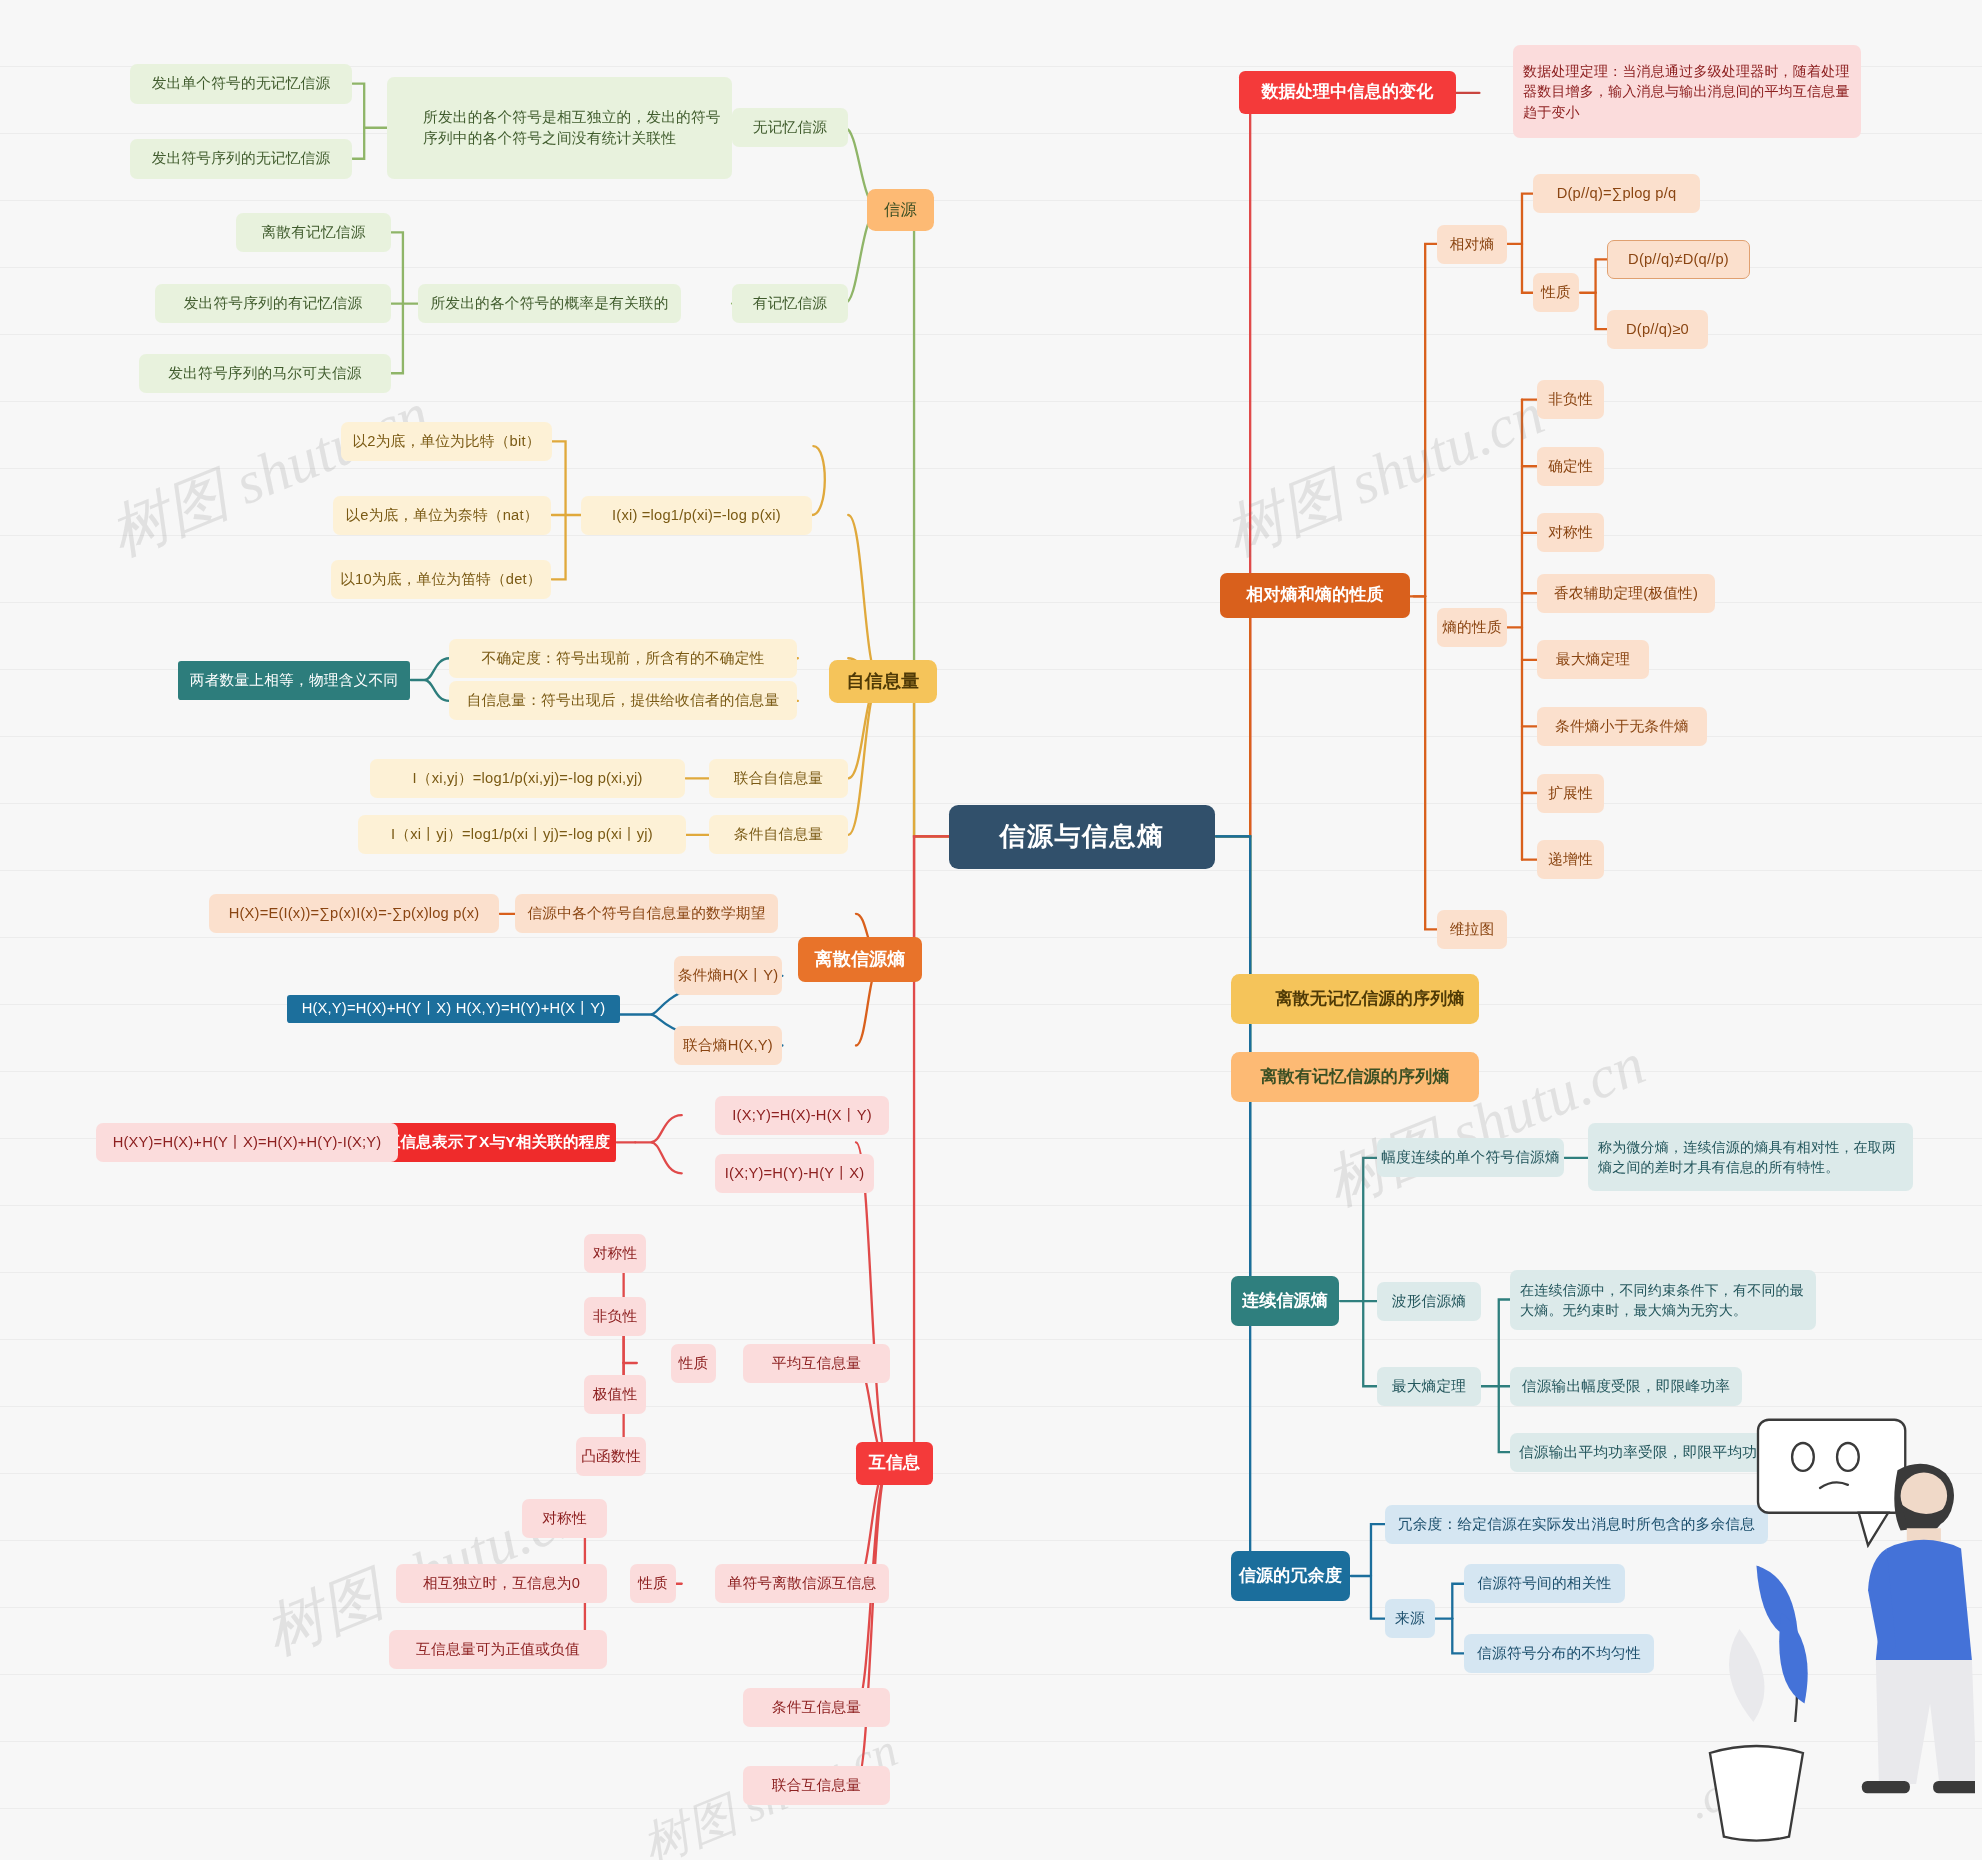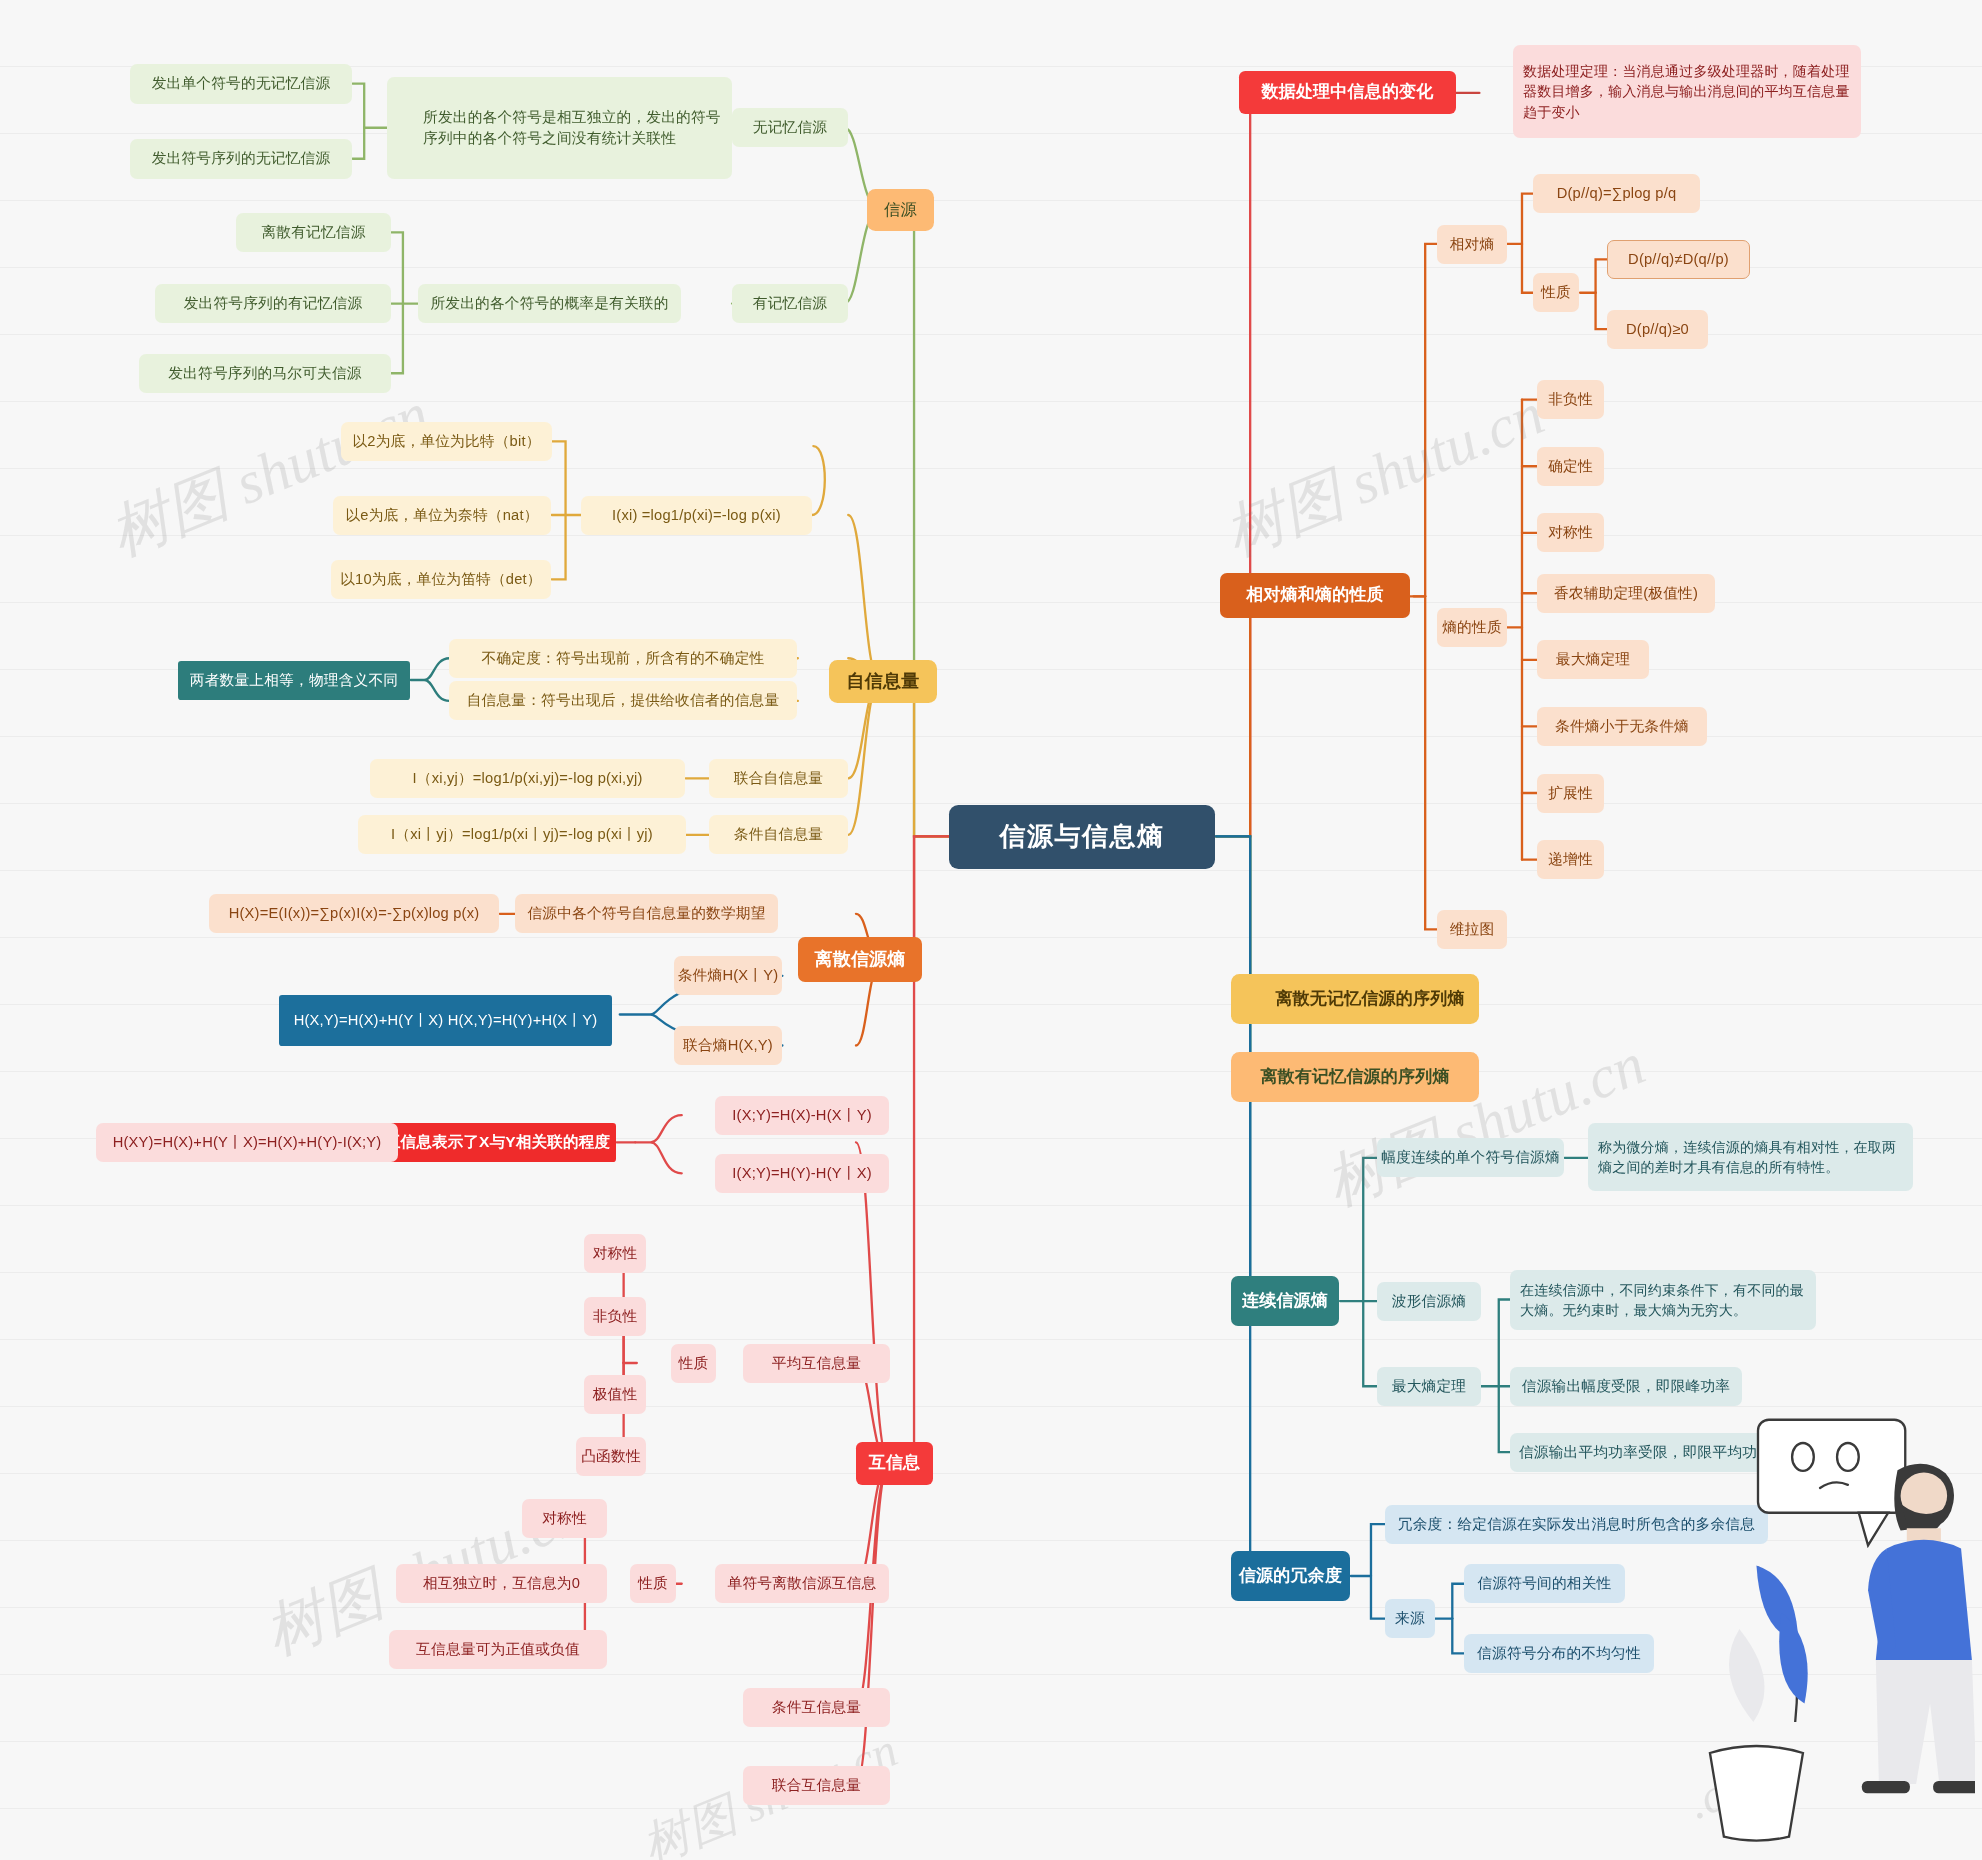--- a/index.html
+++ b/index.html
@@ -258,28 +258,28 @@
 <div class="node yellow-soft" style="left:709px; top:759px; width:139px; height:39px;">联合自信息量</div>
 <div class="node yellow-soft" style="left:370px; top:759px; width:315px; height:39px;">I（xi,yj）=log1/p(xi,yj)=-log p(xi,yj)</div>
 <div class="node yellow-soft" style="left:709px; top:815px; width:139px; height:39px;">条件自信息量</div>
 <div class="node yellow-soft" style="left:358px; top:815px; width:328px; height:39px;">I（xi丨yj）=log1/p(xi丨yj)=-log p(xi丨yj)</div>
 
 <div class="node orange-mid" style="left:798px; top:937px; width:124px; height:45px;">离散信源熵</div>
 <div class="node orange-soft" style="left:515px; top:894px; width:263px; height:39px;">信源中各个符号自信息量的数学期望</div>
 <div class="node orange-soft" style="left:209px; top:894px; width:290px; height:39px;">H(X)=E(I(x))=∑p(x)I(x)=-∑p(x)log p(x)</div>
 <div class="node orange-soft" style="left:674px; top:956px; width:108px; height:39px;">条件熵H(X丨Y)</div>
 <div class="node orange-soft" style="left:674px; top:1026px; width:108px; height:39px;">联合熵H(X,Y)</div>
-<div class="node blue-solid" style="left:279px; top:995px; width:333px; height:51px;">H(X,Y)=H(X)+H(Y丨X)  H(X,Y)=H(Y)+H(X丨Y)</div>
+<div class="node blue-solid" style="left:287px; top:995px; width:333px; height:28px;">H(X,Y)=H(X)+H(Y丨X)  H(X,Y)=H(Y)+H(X丨Y)</div>
 
 <div class="node red-solid" style="left:856px; top:1442px; width:77px; height:43px;">互信息</div>
 
 <div class="node red-strong" style="left:379px; top:1123px; width:237px; height:39px;">互信息表示了X与Y相关联的程度</div>
 <div class="node red-soft" style="left:62px; top:1123px; width:302px; height:39px;">H(XY)=H(X)+H(Y丨X)=H(X)+H(Y)-I(X;Y)</div>
 <div class="node red-soft" style="left:681px; top:1096px; width:174px; height:39px;">I(X;Y)=H(X)-H(X丨Y)</div>
-<div class="node red-soft" style="left:681px; top:1154px; width:174px; height:39px;">I(X;Y)=H(Y)-H(Y丨X)</div>
+<div class="node red-soft" style="left:681px; top:1154px; width:159px; height:39px;">I(X;Y)=H(Y)-H(Y丨X)</div>
 
 <div class="node red-soft" style="left:709px; top:1344px; width:147px; height:39px;">平均互信息量</div>
 <div class="node red-soft" style="left:637px; top:1344px; width:45px; height:39px;">性质</div>
 <div class="node red-soft" style="left:550px; top:1234px; width:62px; height:39px;">对称性</div>
 <div class="node red-soft" style="left:550px; top:1297px; width:62px; height:39px;">非负性</div>
 <div class="node red-soft" style="left:550px; top:1375px; width:62px; height:39px;">极值性</div>
 <div class="node red-soft" style="left:542px; top:1437px; width:70px; height:39px;">凸函数性</div>
 
 <div class="node red-soft" style="left:681px; top:1564px; width:174px; height:39px;">单符号离散信源互信息</div>
 <div class="node red-soft" style="left:596px; top:1564px; width:46px; height:39px;">性质</div>

